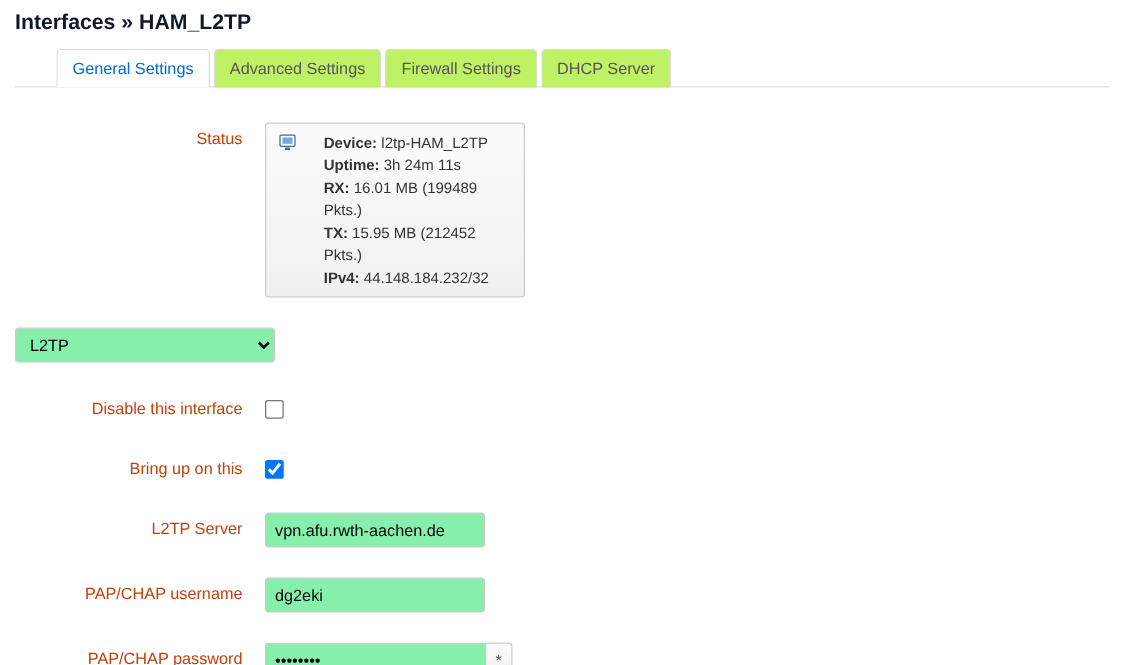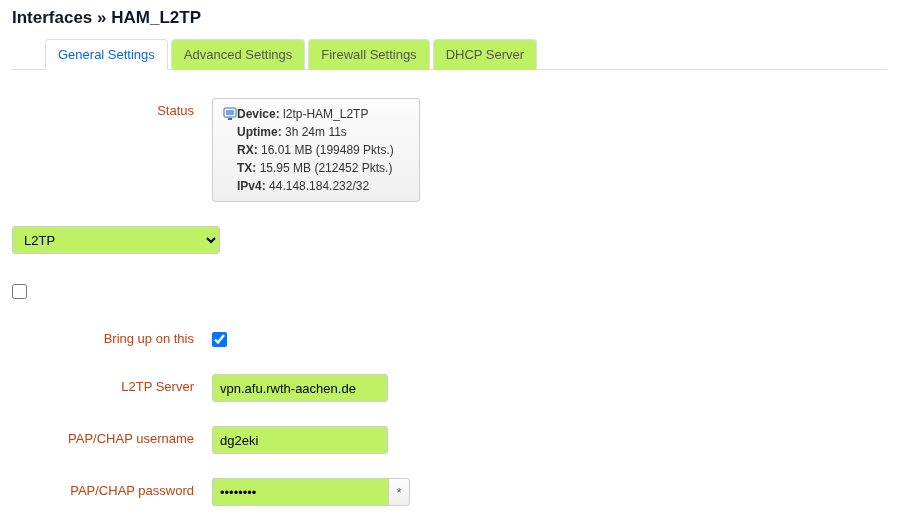--- a/index.html
+++ b/index.html
@@ -61,35 +61,35 @@
     .status-box {
       border: 1px solid #ccc;
       border-radius: 3px;
       background: linear-gradient(#fcfcfc, #f0f0f0);
       padding: 6px 10px;
       width: 208px;
       font-size: 12px;
       line-height: 1.5;
       display: flex;
       align-items: flex-start;
-      gap: 0;
+      gap: 22px;
     }
     .status-icon {
       flex: 0 0 auto;
       margin-top: 2px;
     }
     .status-text {
       flex: 1;
     }
     select.input, input.input {
       border: 1px solid #ccc;
       border-radius: 3px;
       padding: 5px 7px;
       font-size: 13px;
-      background: #bef264;
+      background: #86efac;
       height: 28px;
     }
     select.input { width: 208px; }
     input.input { width: 176px; }
     input[type="checkbox"] {
       width: 15px;
       height: 15px;
       margin-top: 6px;
     }
     .pw-wrap {
@@ -153,20 +153,21 @@
 
 <div class="form-row">
   <div class="form-control">
     <select class="input">
       <option>L2TP</option>
     </select>
   </div>
 </div>
 
 <div class="form-row">
+  <div class="form-label">Disable this interface</div>
   <div class="form-control">
     <input type="checkbox" style="">
   </div>
 </div>
 
 <div class="form-row">
   <div class="form-label">Bring up on this</div>
   <div class="form-control">
     <input type="checkbox" checked="" style="">
   </div>

